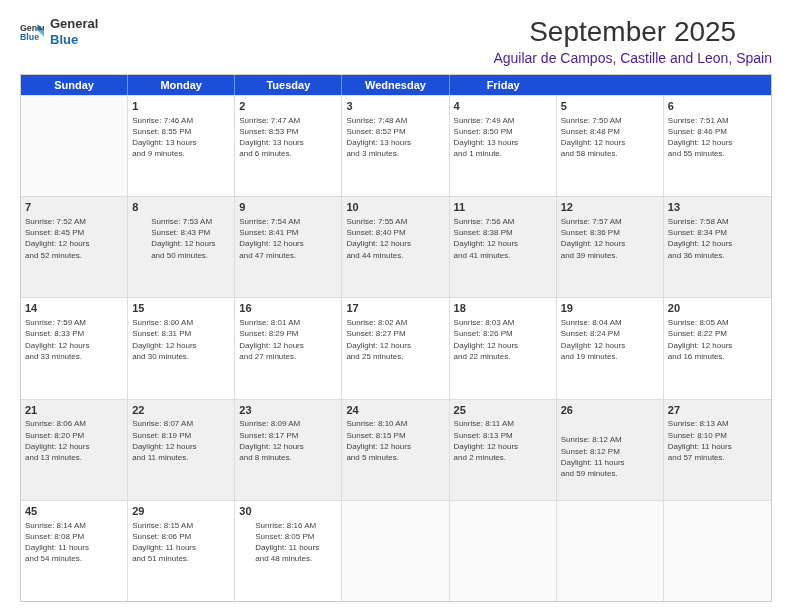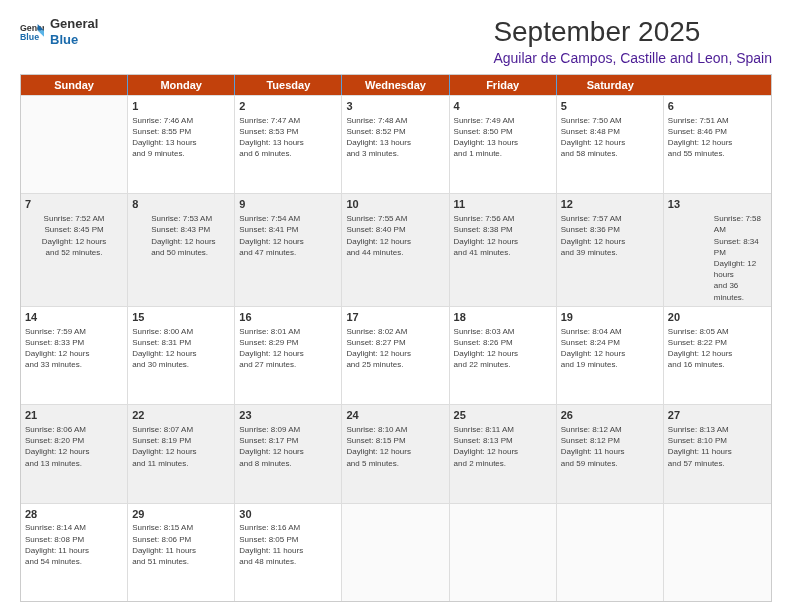--- a/index.html
+++ b/index.html
@@ -33,42 +33,42 @@
       font-weight: bold;
       color: #333;
       line-height: 1.2;
     }
     .logo-blue { color: #1a6aab; }
     .logo-icon {
       width: 24px;
       height: 20px;
     }
     .title-block {
-      text-align: left;
+      text-align: center;
     }
     .main-title {
       font-size: 28px;
       color: #333;
       font-weight: normal;
     }
     .subtitle {
       font-size: 14px;
       color: #4c1d95;
       margin-top: 2px;
     }
     .calendar {
       flex: 1;
       display: flex;
       flex-direction: column;
       border: 1px solid #ccc;
     }
     .cal-header {
       display: grid;
       grid-template-columns: repeat(7, 1fr);
-      background: #c2410c;
+      background: #1d4ed8;
     }
     .cal-header-cell {
       color: #fff;
       font-size: 11px;
       font-weight: bold;
       text-align: center;
       padding: 4px 2px;
       border-right: 1px solid #5a9edb;
     }
     .cal-header-cell:last-child { border-right: none; }
@@ -132,21 +132,20 @@
     </div>
   </div>
 
   <div class="calendar">
     <div class="cal-header">
     <div class="cal-header-cell">Sunday</div>
         <div class="cal-header-cell">Monday</div>
         <div class="cal-header-cell">Tuesday</div>
         <div class="cal-header-cell">Wednesday</div>
         <div class="cal-header-cell">Friday</div>
-        <div class="cal-header-cell">Saturday</div>
       </div>
     <div class="cal-body">
     <div class="cal-row">
           <div class="cal-cell empty"></div>
           <div class="cal-cell">
             <div class="day-num">1</div>
             <div class="day-info" style="white-space: pre-line;">Sunrise: 7:46 AM
 Sunset: 8:55 PM
 Daylight: 13 hours
 and 9 minutes.</div>
@@ -183,21 +182,21 @@
             <div class="day-num">6</div>
             <div class="day-info" style="white-space: pre-line;">Sunrise: 7:51 AM
 Sunset: 8:46 PM
 Daylight: 12 hours
 and 55 minutes.</div>
           </div>
         </div>
         <div class="cal-row">
           <div class="cal-cell shaded">
             <div class="day-num">7</div>
-            <div class="day-info" style="white-space: pre-line; text-align: center;">Sunrise: 7:52 AM
+            <div class="day-info" style="white-space: pre-line;">Sunrise: 7:52 AM
 Sunset: 8:45 PM
 Daylight: 12 hours
 and 52 minutes.</div>
           </div>
           <div class="cal-cell shaded">
             <div class="day-num">8</div>
             <div class="day-info" style="white-space: pre-line; margin-left: 19px;">Sunrise: 7:53 AM
 Sunset: 8:43 PM
 Daylight: 12 hours
 and 50 minutes.</div>
@@ -225,21 +224,21 @@
           </div>
           <div class="cal-cell shaded">
             <div class="day-num">12</div>
             <div class="day-info" style="white-space: pre-line;">Sunrise: 7:57 AM
 Sunset: 8:36 PM
 Daylight: 12 hours
 and 39 minutes.</div>
           </div>
           <div class="cal-cell shaded">
             <div class="day-num">13</div>
-            <div class="day-info" style="white-space: pre-line; margin-left: 46px;">Sunrise: 7:58 AM
+            <div class="day-info" style="white-space: pre-line;">Sunrise: 7:58 AM
 Sunset: 8:34 PM
 Daylight: 12 hours
 and 36 minutes.</div>
           </div>
         </div>
         <div class="cal-row">
           <div class="cal-cell">
             <div class="day-num">14</div>
             <div class="day-info" style="white-space: pre-line;">Sunrise: 7:59 AM
 Sunset: 8:33 PM
@@ -320,51 +319,51 @@
           </div>
           <div class="cal-cell shaded">
             <div class="day-num">25</div>
             <div class="day-info" style="white-space: pre-line;">Sunrise: 8:11 AM
 Sunset: 8:13 PM
 Daylight: 12 hours
 and 2 minutes.</div>
           </div>
           <div class="cal-cell shaded">
             <div class="day-num">26</div>
-            <div class="day-info" style="white-space: pre-line;">Sunrise: 8:12 AM
+            <div class="day-info" style="white-space: pre-line; margin-top: 16px;">Sunrise: 8:12 AM
 Sunset: 8:12 PM
 Daylight: 11 hours
 and 59 minutes.</div>
           </div>
           <div class="cal-cell shaded">
             <div class="day-num">27</div>
             <div class="day-info" style="white-space: pre-line;">Sunrise: 8:13 AM
 Sunset: 8:10 PM
 Daylight: 11 hours
 and 57 minutes.</div>
           </div>
         </div>
         <div class="cal-row">
           <div class="cal-cell">
-            <div class="day-num">28</div>
+            <div class="day-num">45</div>
             <div class="day-info" style="white-space: pre-line;">Sunrise: 8:14 AM
 Sunset: 8:08 PM
 Daylight: 11 hours
 and 54 minutes.</div>
           </div>
           <div class="cal-cell">
             <div class="day-num">29</div>
             <div class="day-info" style="white-space: pre-line;">Sunrise: 8:15 AM
 Sunset: 8:06 PM
 Daylight: 11 hours
 and 51 minutes.</div>
           </div>
           <div class="cal-cell">
             <div class="day-num">30</div>
-            <div class="day-info" style="white-space: pre-line;">Sunrise: 8:16 AM
+            <div class="day-info" style="white-space: pre-line; margin-left: 16px;">Sunrise: 8:16 AM
 Sunset: 8:05 PM
 Daylight: 11 hours
 and 48 minutes.</div>
           </div>
           <div class="cal-cell empty"></div>
           <div class="cal-cell empty"></div>
           <div class="cal-cell empty"></div>
           <div class="cal-cell empty"></div>
         </div>
       </div>

